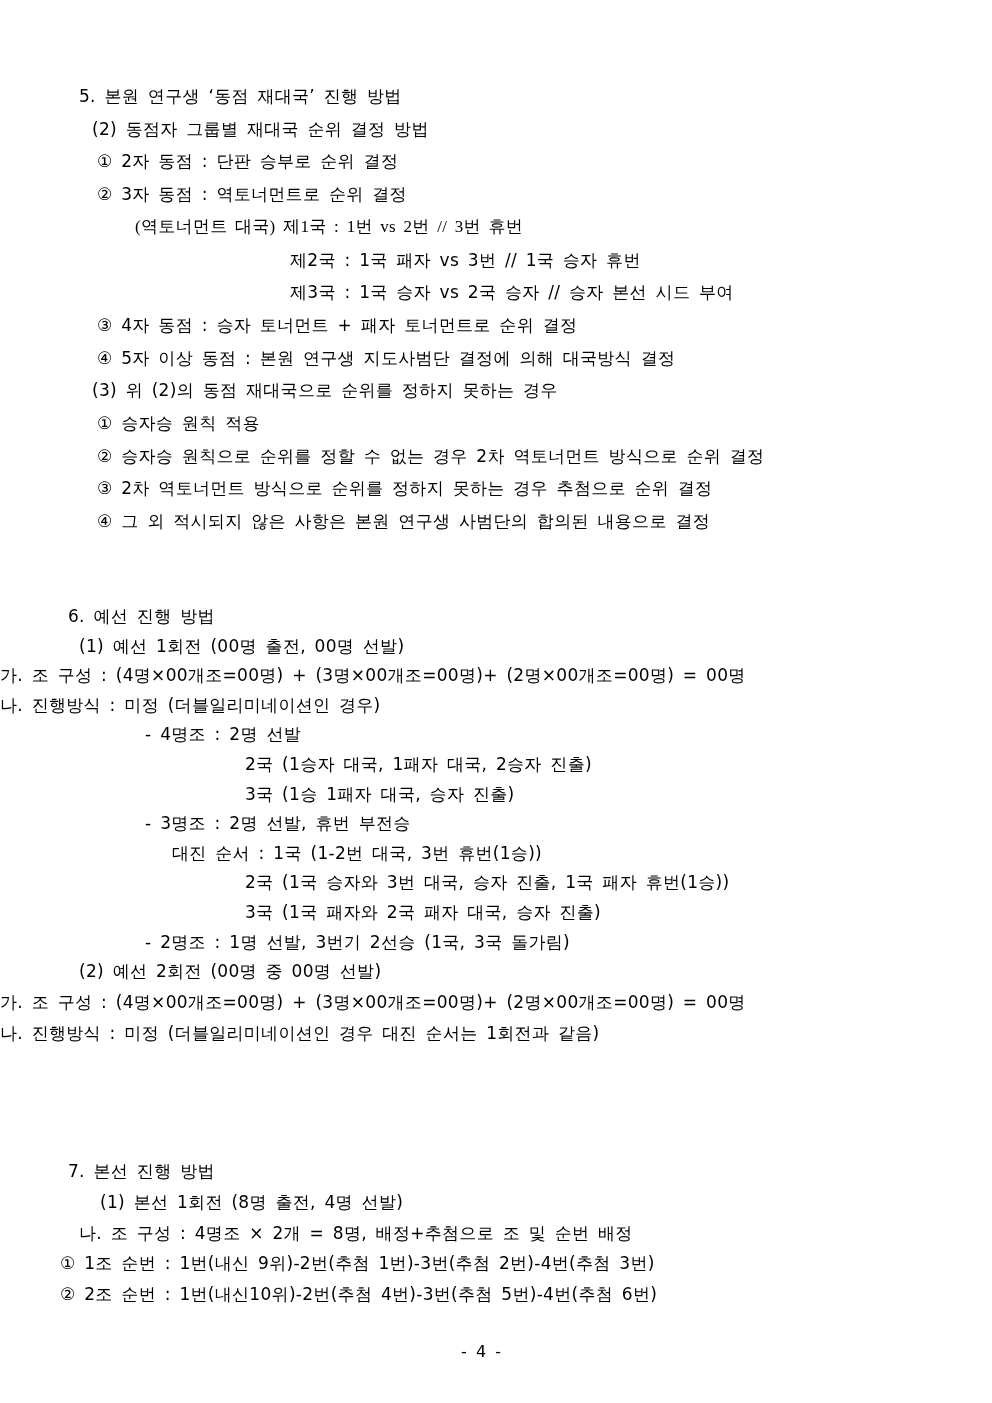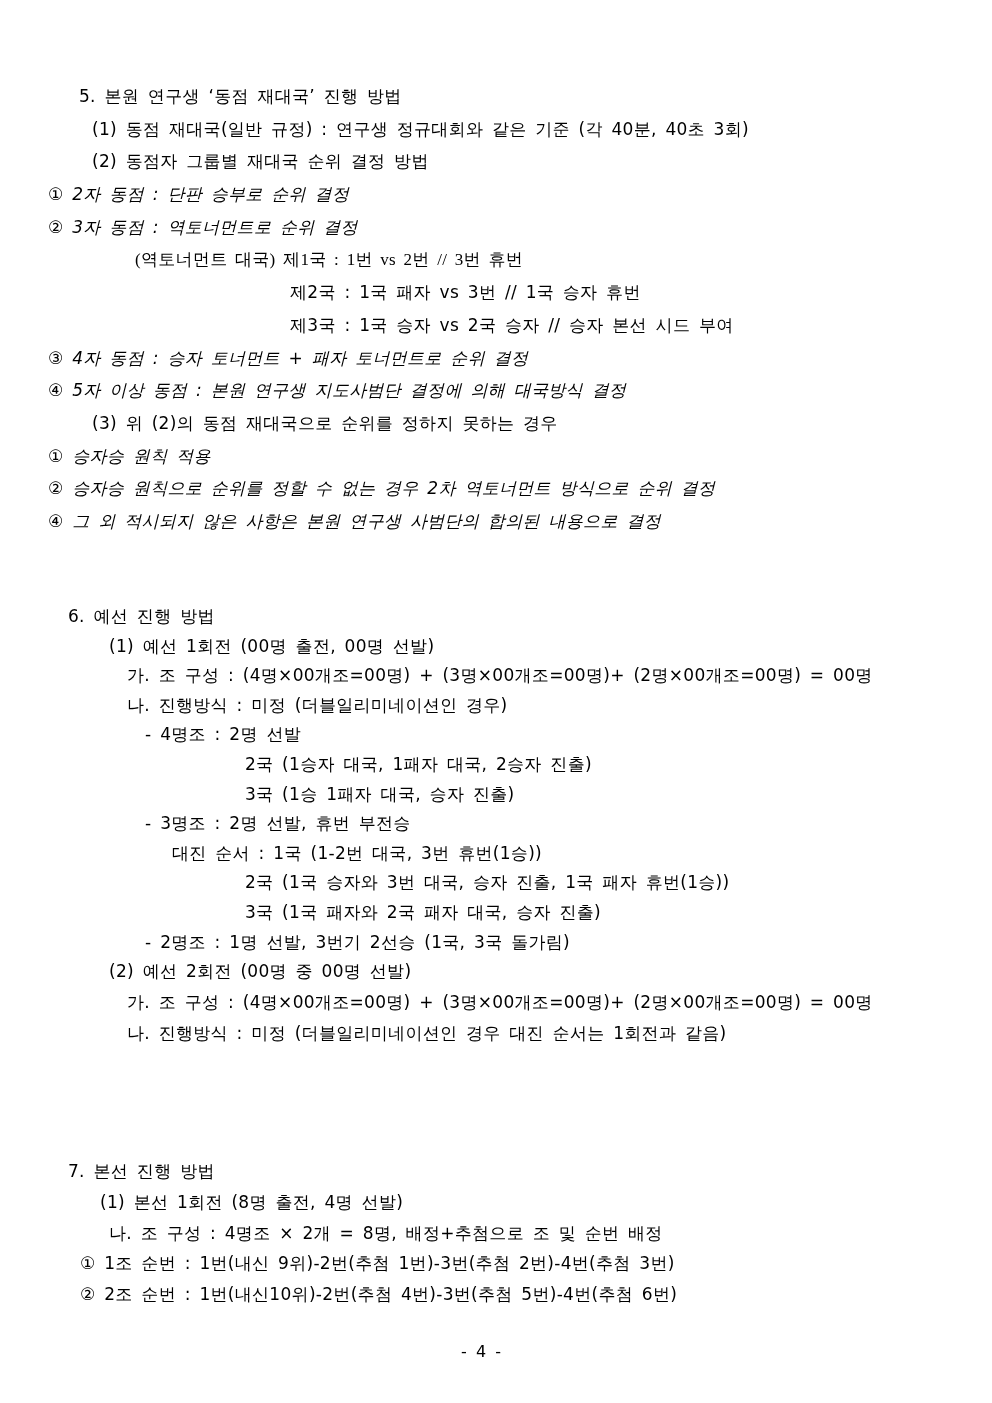--- a/index.html
+++ b/index.html
@@ -28,58 +28,58 @@
   #section-7   { top: 1156px; line-height: 30.8px; }
   .line {
     white-space: nowrap;
     word-spacing: 3px;
     letter-spacing: 0.3px;
   }
   
   .L0  { padding-left: 68px;  }  
   .L1  { padding-left: 79px;  }  
   .L2  { padding-left: 92px;  }  
-  .L3  { padding-left: 48px; font-style: italic; }  
+  .L3  { padding-left: 97px; }  
   .L4  { padding-left: 135px; font-family: Liberation Serif, serif; }  
   .L5  { padding-left: 290px; }  
   .L6  { padding-left: 100px; }  
-  .L7  { padding-left: 109px; }  
-  .L8  { padding-left: 127px; }  
+  .L7  { padding-left: 79px; }  
+  .L8  { }  
   .L9  { padding-left: 145px; }  
   .L10 { padding-left: 172px; }  
   .L11 { padding-left: 245px; }  
-  .L12 { padding-left: 80px; }  
+  .L12 { padding-left: 60px; }  
   #footer {
     position: absolute;
     top: 1342px;
     left: 0;
     width: 100%;
     text-align: center;
     font-size: 16px;
     letter-spacing: 2px;
   }
 </style>
 </head>
 <body>
 
 <div id="page">
   <div id="section-5" class="doc-section">
       <div class="line L1">5. 본원 연구생 ‘동점 재대국’ 진행 방법</div>
-      <div class="line L2">(1) 동점 재대국(일반 규정) : 연구생 정규대회와 같은 기준 (각 40분, 40초 3회)</div>
       <div class="line L2">(2) 동점자 그룹별 재대국 순위 결정 방법</div>
       <div class="line L3">① 2자 동점 : 단판 승부로 순위 결정</div>
       <div class="line L3">② 3자 동점 : 역토너먼트로 순위 결정</div>
       <div class="line L4">(역토너먼트 대국) 제1국 : 1번 vs 2번 // 3번 휴번</div>
       <div class="line L5">제2국 : 1국 패자 vs 3번 // 1국 승자 휴번</div>
       <div class="line L5">제3국 : 1국 승자 vs 2국 승자 // 승자 본선 시드 부여</div>
       <div class="line L3">③ 4자 동점 : 승자 토너먼트 + 패자 토너먼트로 순위 결정</div>
       <div class="line L3">④ 5자 이상 동점 : 본원 연구생 지도사범단 결정에 의해 대국방식 결정</div>
       <div class="line L2">(3) 위 (2)의 동점 재대국으로 순위를 정하지 못하는 경우</div>
       <div class="line L3">① 승자승 원칙 적용</div>
       <div class="line L3">② 승자승 원칙으로 순위를 정할 수 없는 경우 2차 역토너먼트 방식으로 순위 결정</div>
+      <div class="line L3">③ 2차 역토너먼트 방식으로 순위를 정하지 못하는 경우 추첨으로 순위 결정</div>
       <div class="line L3">④ 그 외 적시되지 않은 사항은 본원 연구생 사범단의 합의된 내용으로 결정</div>
     </div>
   <div id="section-6" class="doc-section">
       <div class="line L0">6. 예선 진행 방법</div>
       <div class="line L7">(1) 예선 1회전 (00명 출전, 00명 선발)</div>
       <div class="line L8">가. 조 구성 : (4명×00개조=00명) + (3명×00개조=00명)+ (2명×00개조=00명) = 00명</div>
       <div class="line L8">나. 진행방식 : 미정 (더블일리미네이션인 경우)</div>
       <div class="line L9">- 4명조 : 2명 선발</div>
       <div class="line L11">2국 (1승자 대국, 1패자 대국, 2승자 진출)</div>
       <div class="line L11">3국 (1승 1패자 대국, 승자 진출)</div>

